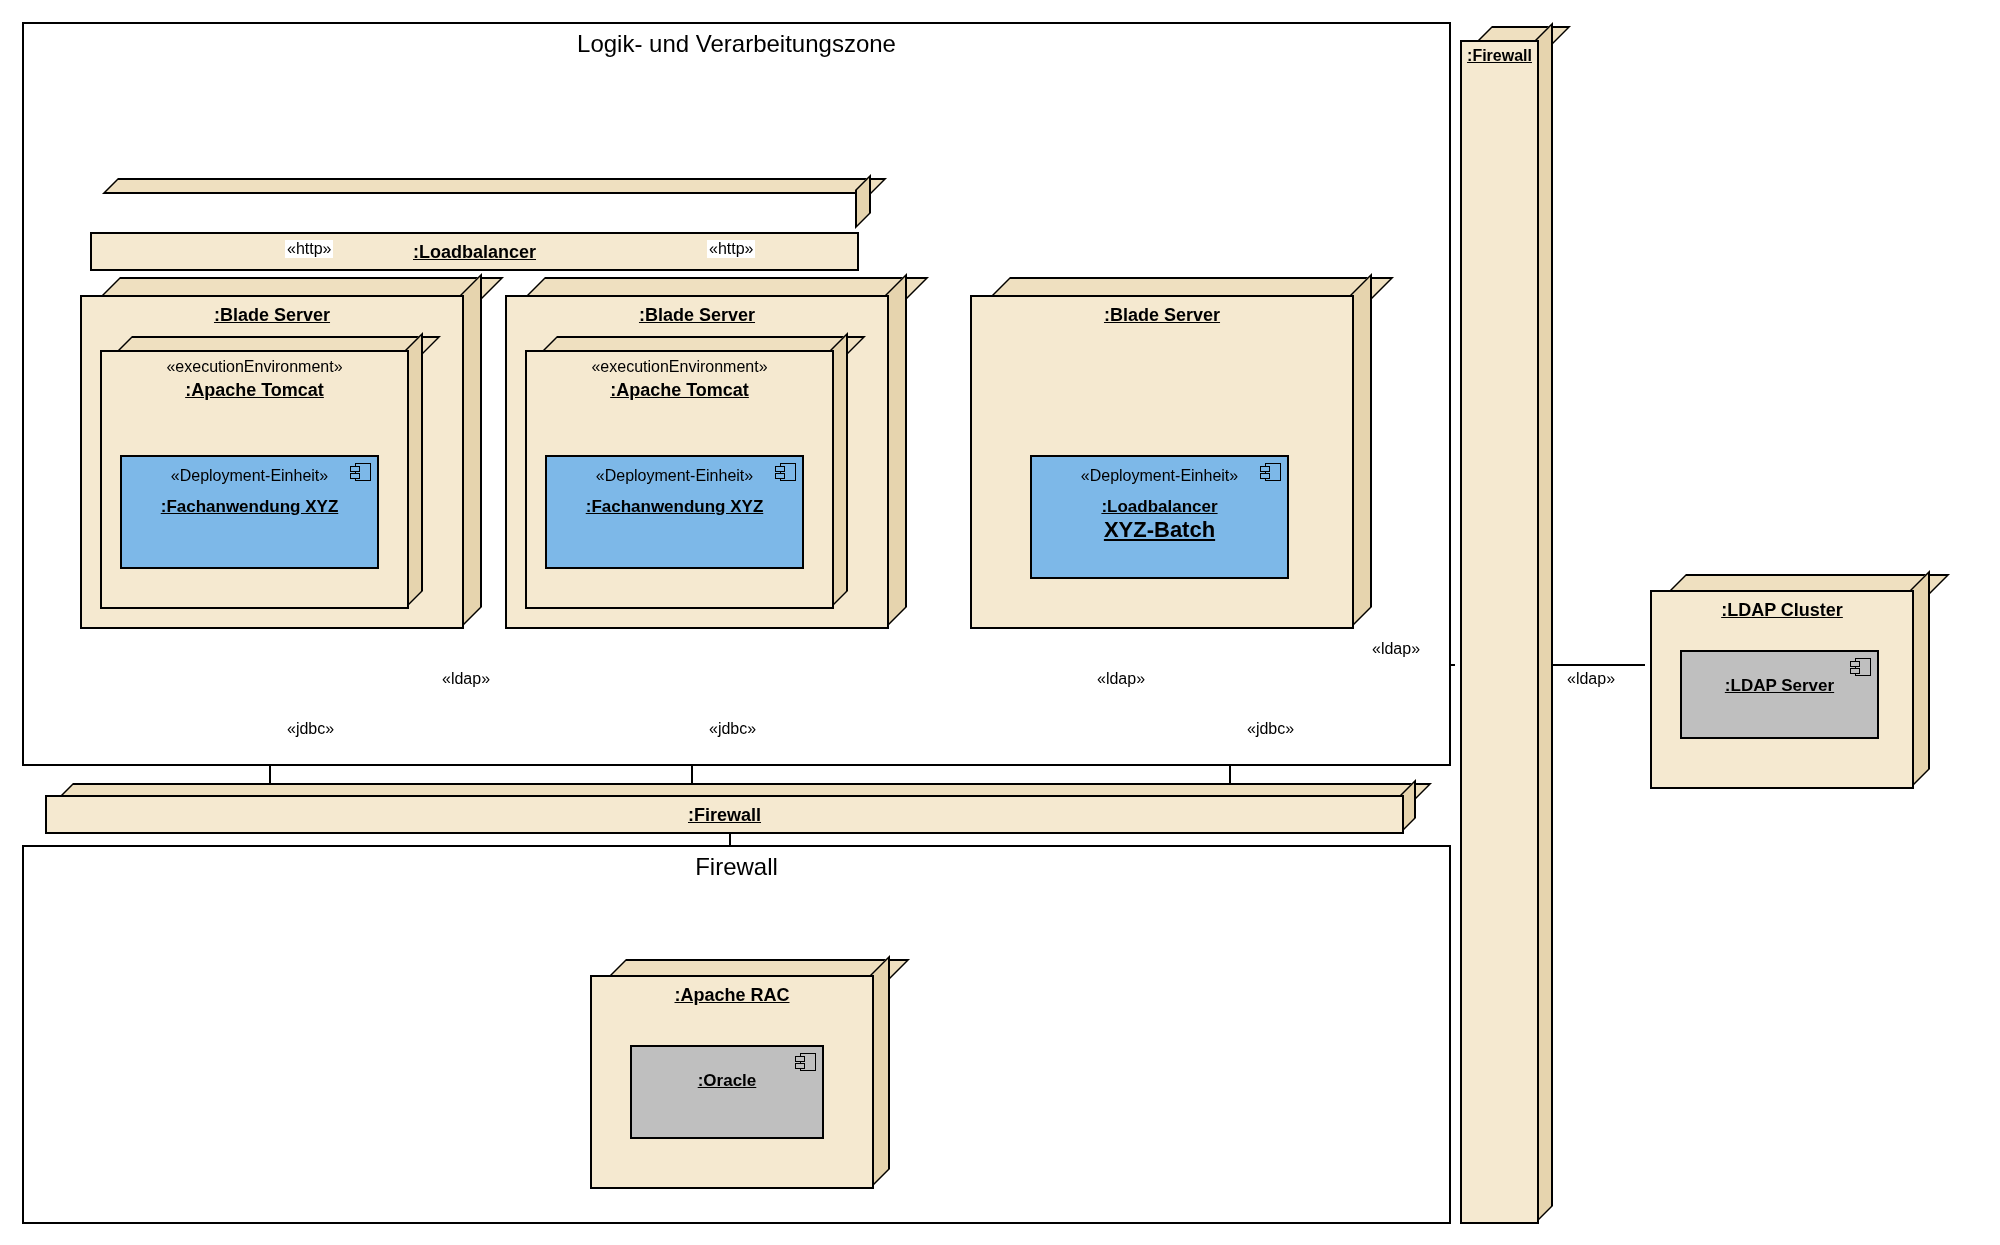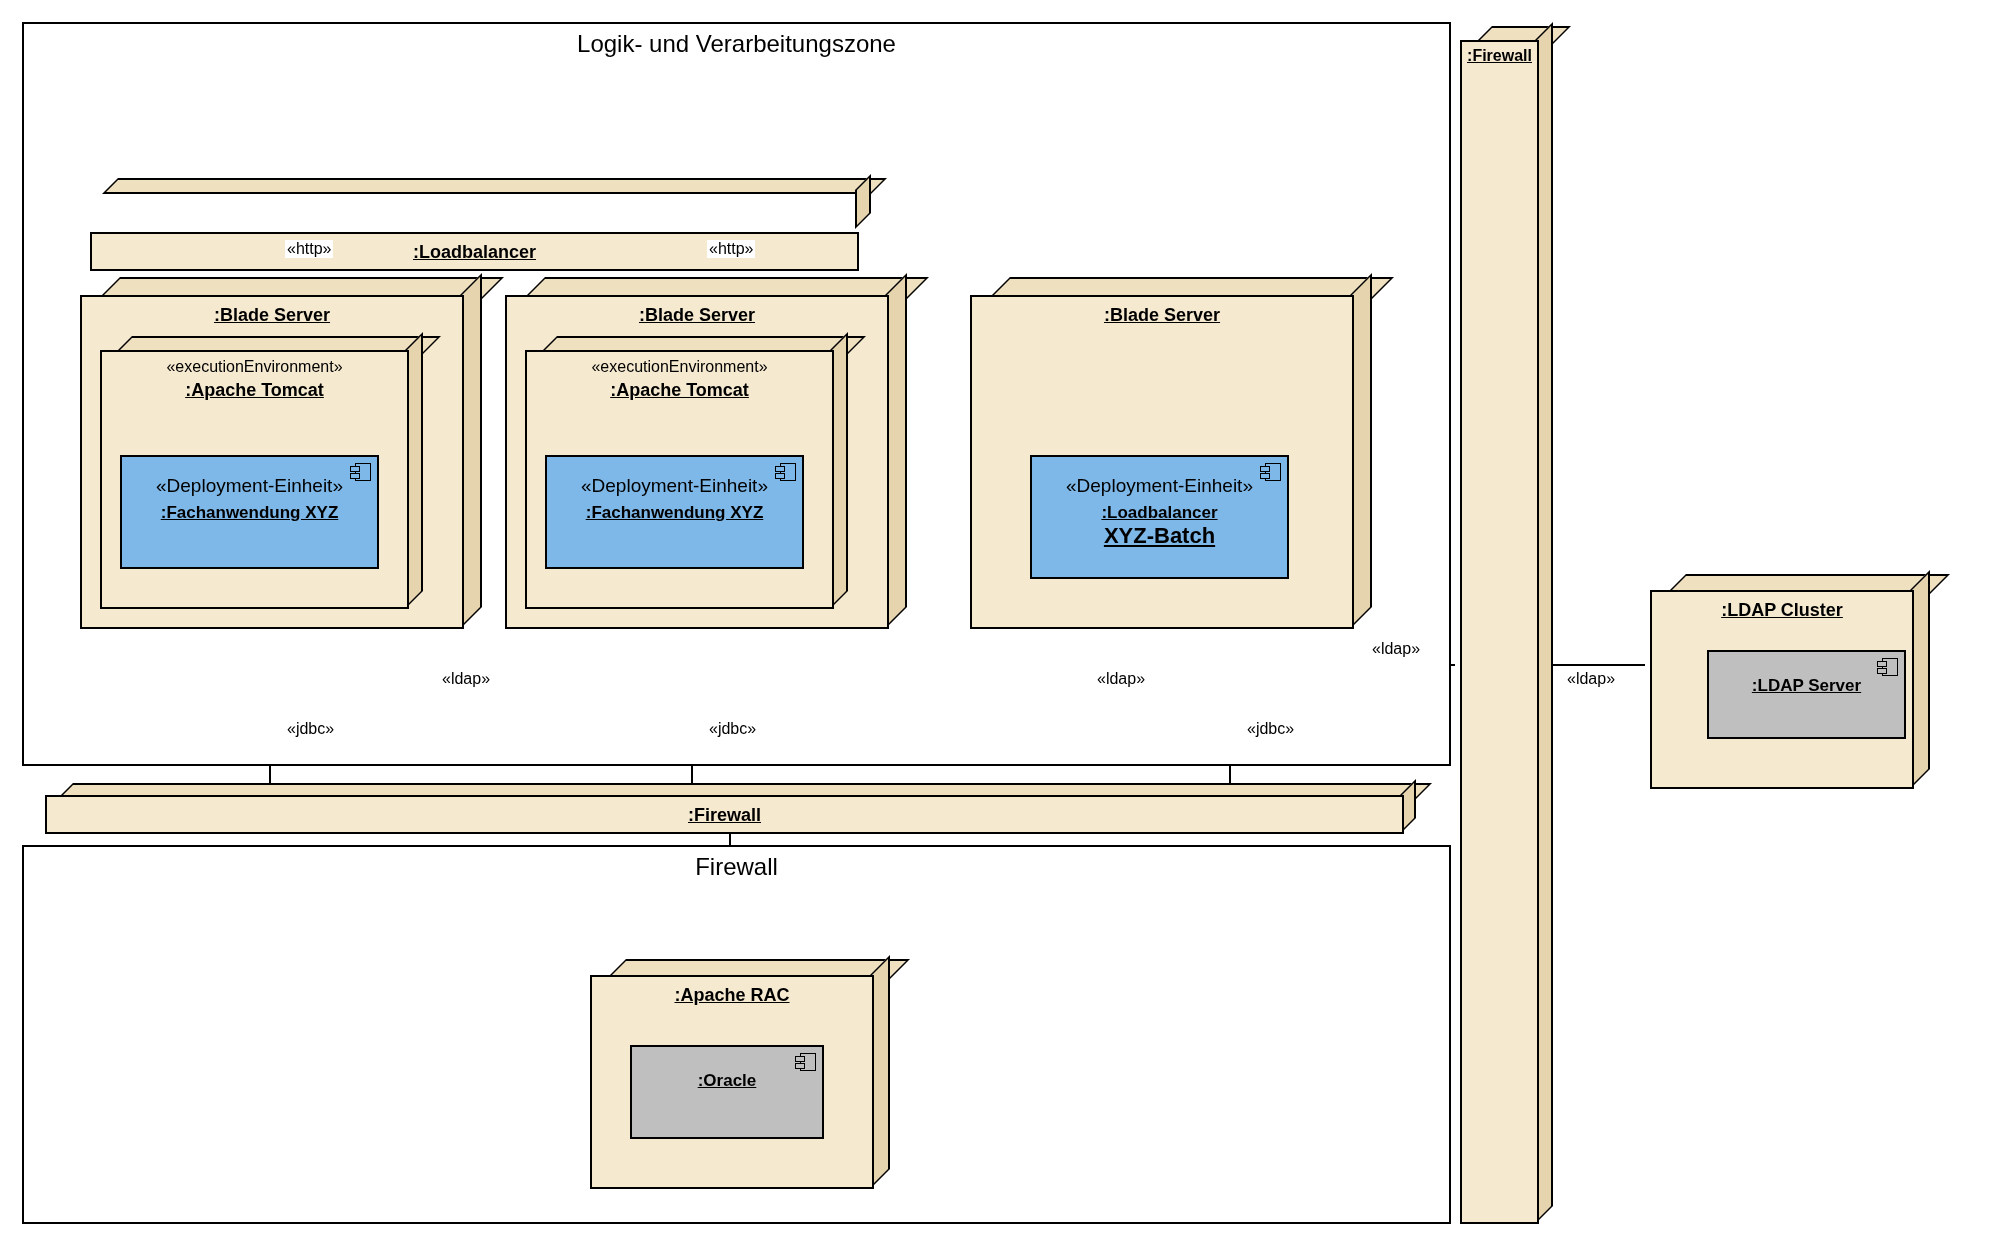--- a/index.html
+++ b/index.html
@@ -79,28 +79,28 @@
     white-space: nowrap;
   }
   
   .component {
     position: absolute;
     border: 2px solid #000;
     background: #7db8e8;
     text-align: center;
   }
   .component .comp-stereo {
-    font-size: 19px;
-    margin-top: 18px;
+    font-size: 16px;
+    margin-top: 10px;
   }
   .component .comp-title {
     font-size: 17px;
     font-weight: bold;
     text-decoration: underline;
-    margin-top: 6px;
+    margin-top: 12px;
   }
   .component .comp-title2 {
     font-size: 22px;
     font-weight: bold;
     text-decoration: underline;
   }
   
   .greycomp {
     position: absolute;
     border: 2px solid #000;
@@ -296,18 +296,18 @@
     </div>
   </div>
 
   <div class="node3d" style="left:1650px; top:590px;">
     <div class="top" style="left:16px; top:-16px; width:260px; height:16px; transform:skewX(-45deg);"></div>
     <div class="side" style="left:260px; top:0; width:16px; height:195px; transform:skewY(-45deg);"></div>
     <div class="front" style="width:260px; height:195px;">
       <div class="node-title">:LDAP Cluster</div>
     </div>
   </div>
-  <div class="greycomp" style="left:1680px; top:650px; width:195px; height:85px;margin-left:27px;">
+  <div class="greycomp" style="left:1680px; top:650px; width:195px; height:85px;">
     <div class="comp-icon" style="background:#bfbfbf;"></div>
     <div class="gc-title">:LDAP Server</div>
   </div>
 
 </div>
 
 </body></html>

